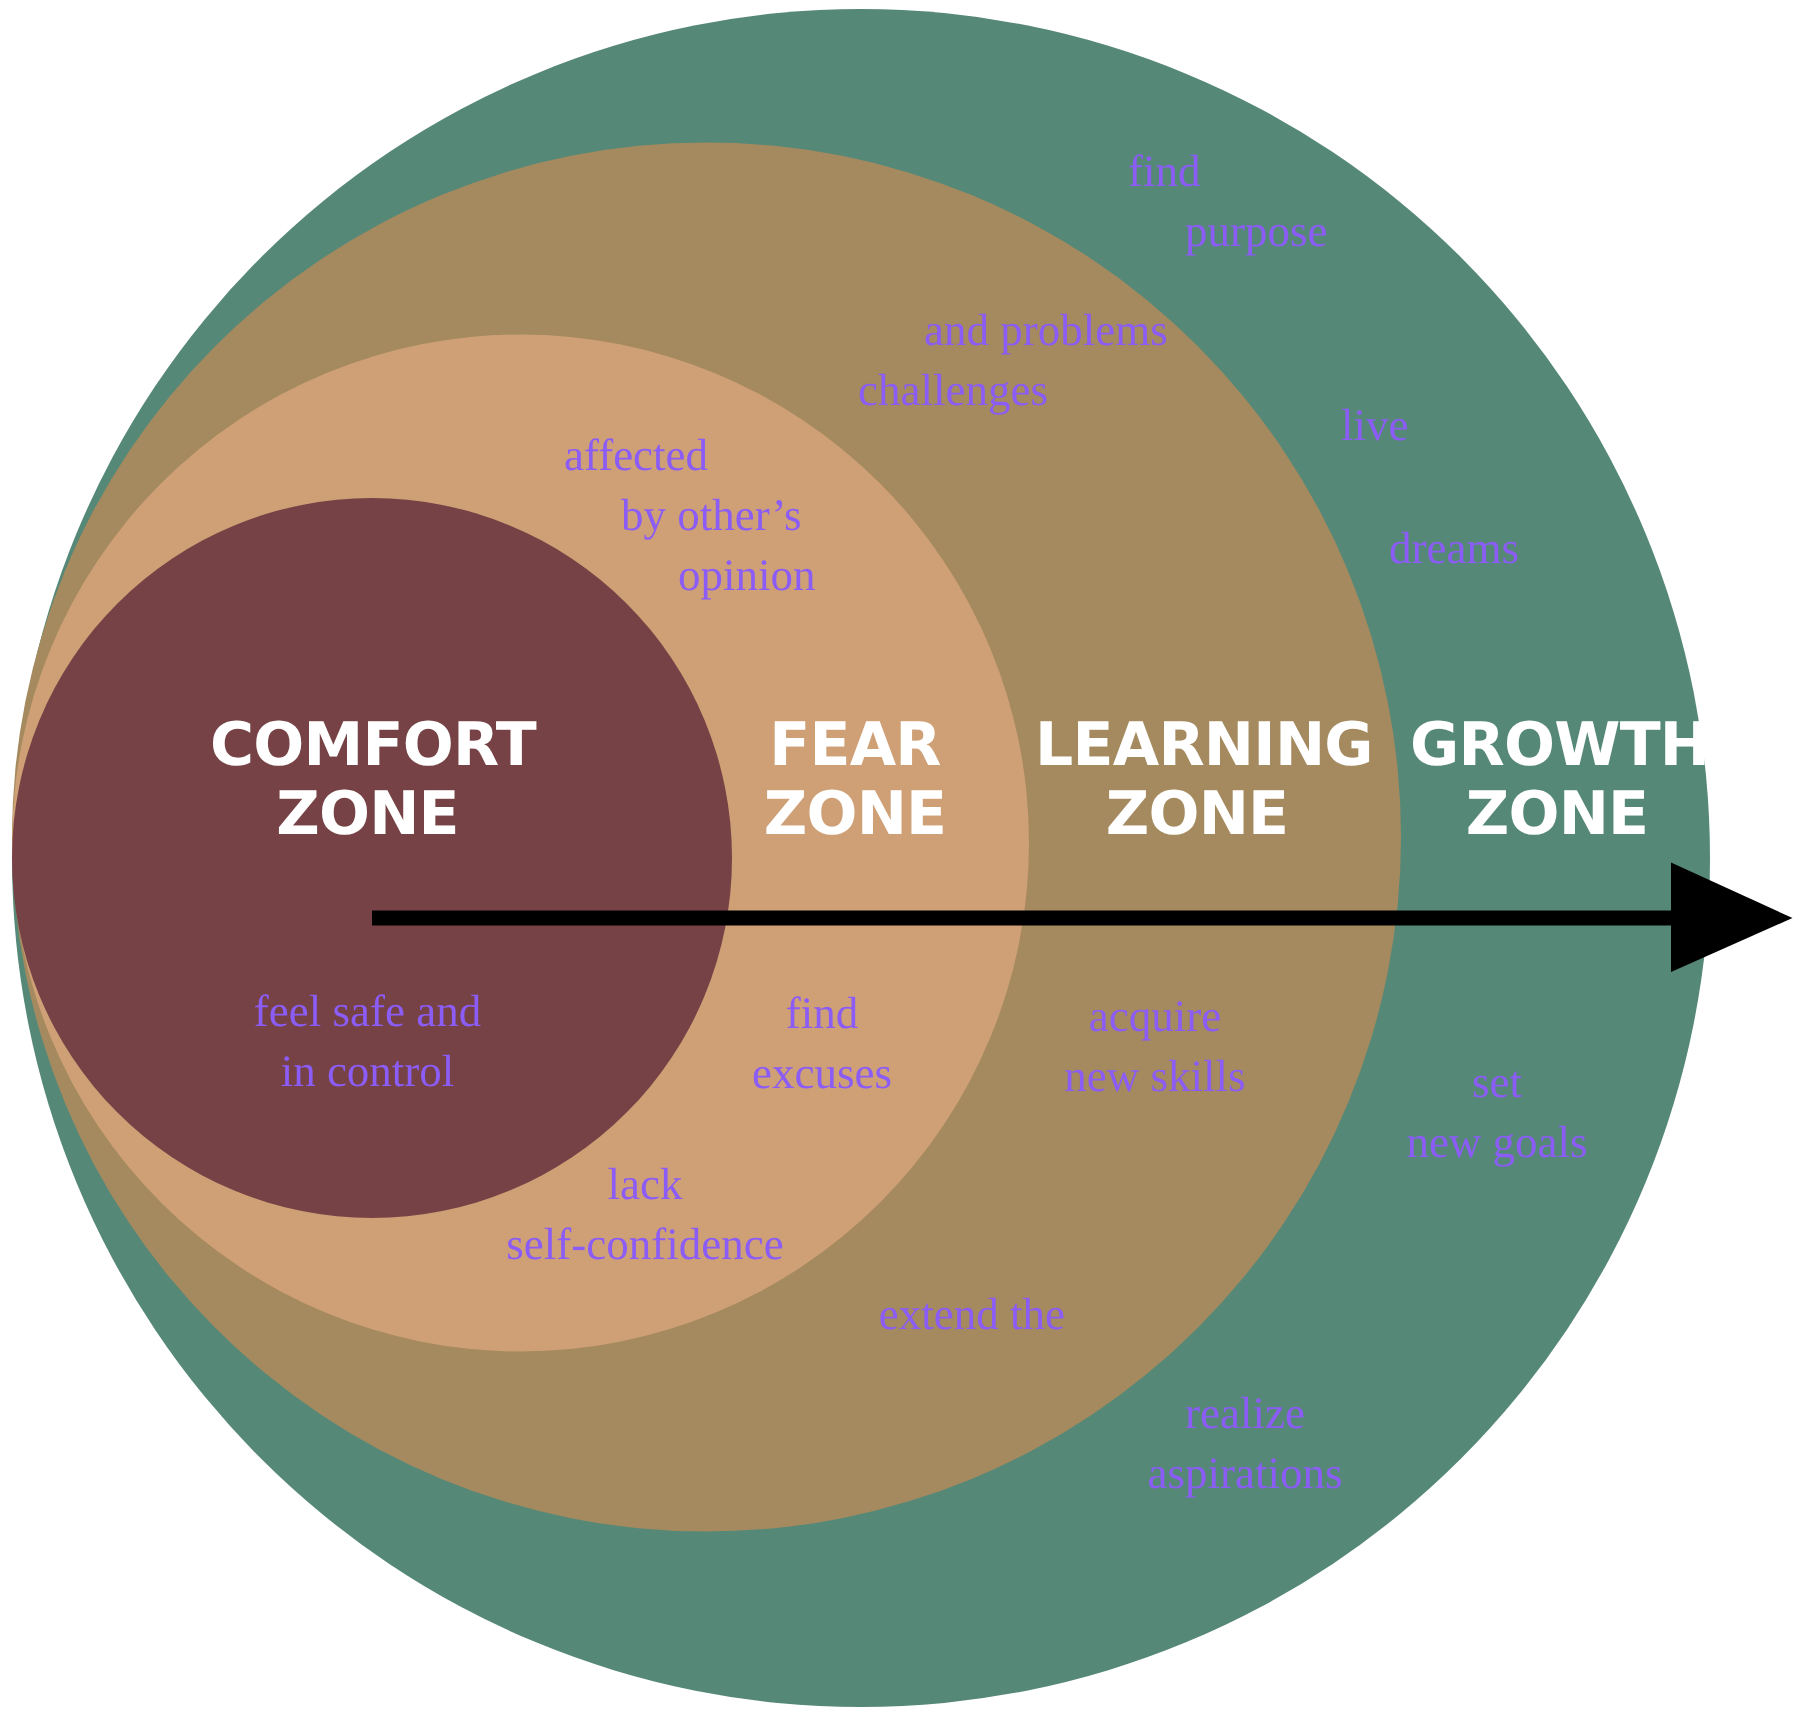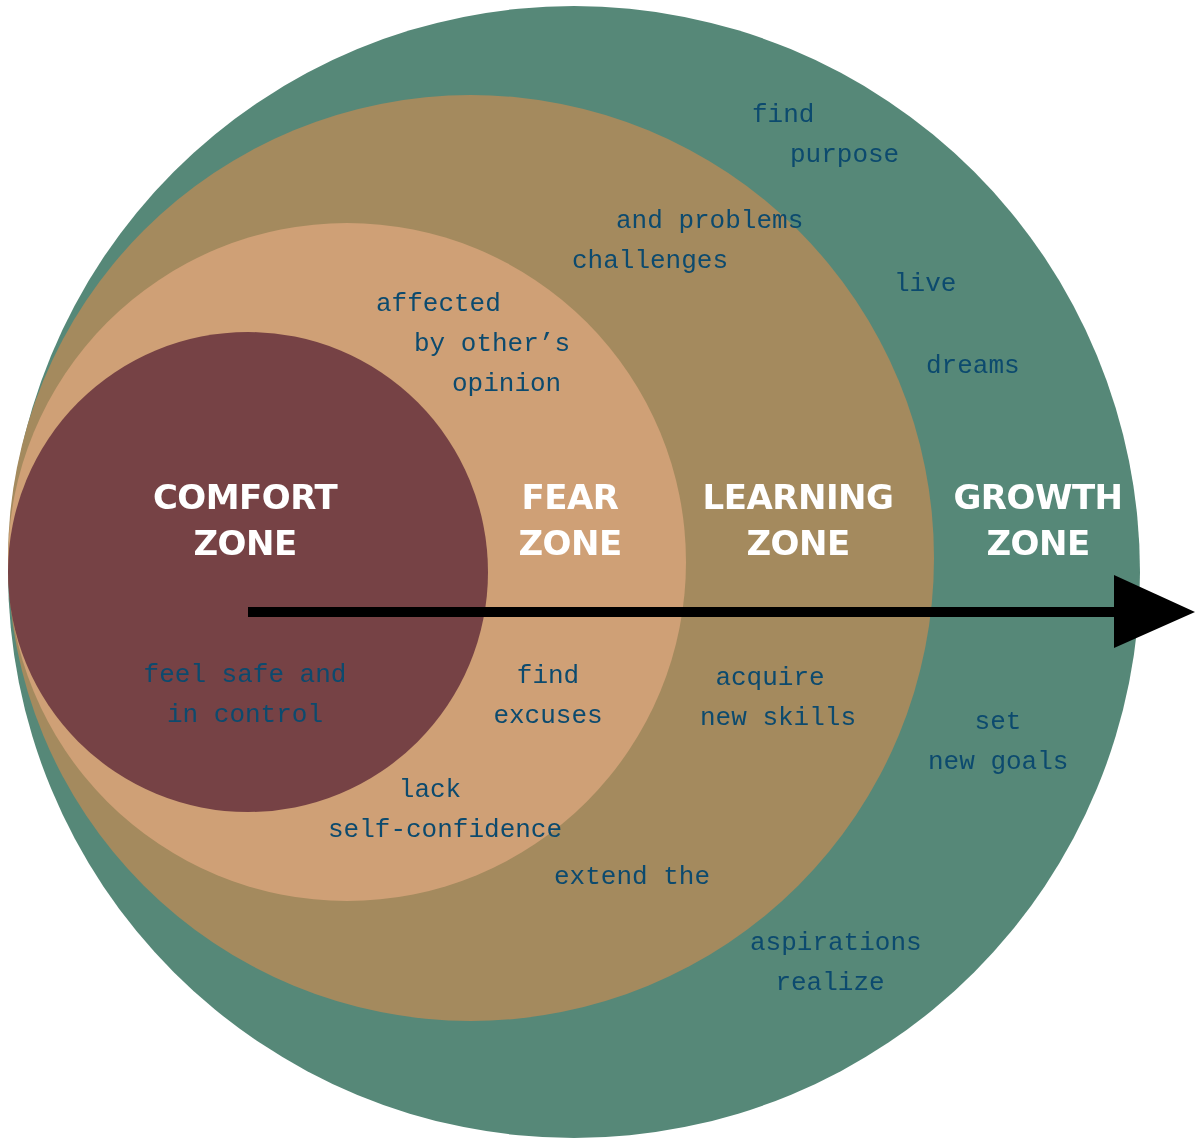--- a/index.html
+++ b/index.html
@@ -1,19 +1,19 @@
 <!DOCTYPE html>
 <html><head>
 <meta charset="utf-8">
 <style>
   html,body{margin:0;padding:0;background:#ffffff;}
   body{width:1200px;height:1148px;position:relative;overflow:hidden;font-family:"DejaVu Sans","Liberation Sans",sans-serif;}
   svg{position:absolute;left:0;top:0;}
-  .label{position:absolute;color:#0c4a6e;font-size:26px;line-height:40px;white-space:nowrap;font-family:Liberation Mono, monospace;}
-  .title{position:absolute;color:#ffffff;font-weight:bold;font-size:34px;line-height:46px;text-align:center;white-space:nowrap;font-family:"DejaVu Sans",sans-serif;letter-spacing:-0.5px;}
+  .label{position:absolute;color:#8b5cf6;font-size:30px;line-height:40px;white-space:nowrap;font-family:Liberation Serif, serif;}
+  .title{position:absolute;color:#ffffff;font-weight:bold;font-size:40px;line-height:46px;text-align:center;white-space:nowrap;font-family:"DejaVu Sans",sans-serif;letter-spacing:-0.5px;}
   .ln{display:block;}
 </style>
 </head>
 <body>
 
 <svg width="1200" height="1148" viewBox="0 0 1200 1148">
   <circle cx="574" cy="572" r="566" fill="#568878"></circle>
   <circle cx="471" cy="558" r="463" fill="#a48a5e"></circle>
   <circle cx="347" cy="562" r="339" fill="#cfa076"></circle>
   <circle cx="248" cy="572" r="240" fill="#764245"></circle>
@@ -77,15 +77,15 @@
 </div>
 <div class="label" style="left:894px;top:264px;">
   <span class="ln">live</span>
   <span class="ln" style="padding-left:32px;margin-top:42px;">dreams</span>
 </div>
 <div class="label" style="left:928px;top:702px;width:140px;text-align:center;">
   <span class="ln">set</span>
   <span class="ln">new goals</span>
 </div>
 <div class="label" style="left:750px;top:923px;width:160px;text-align:center;">
+  <span class="ln">realize</span>
   <span class="ln">aspirations</span>
-  <span class="ln">realize</span>
 </div>
 
 </body></html>

